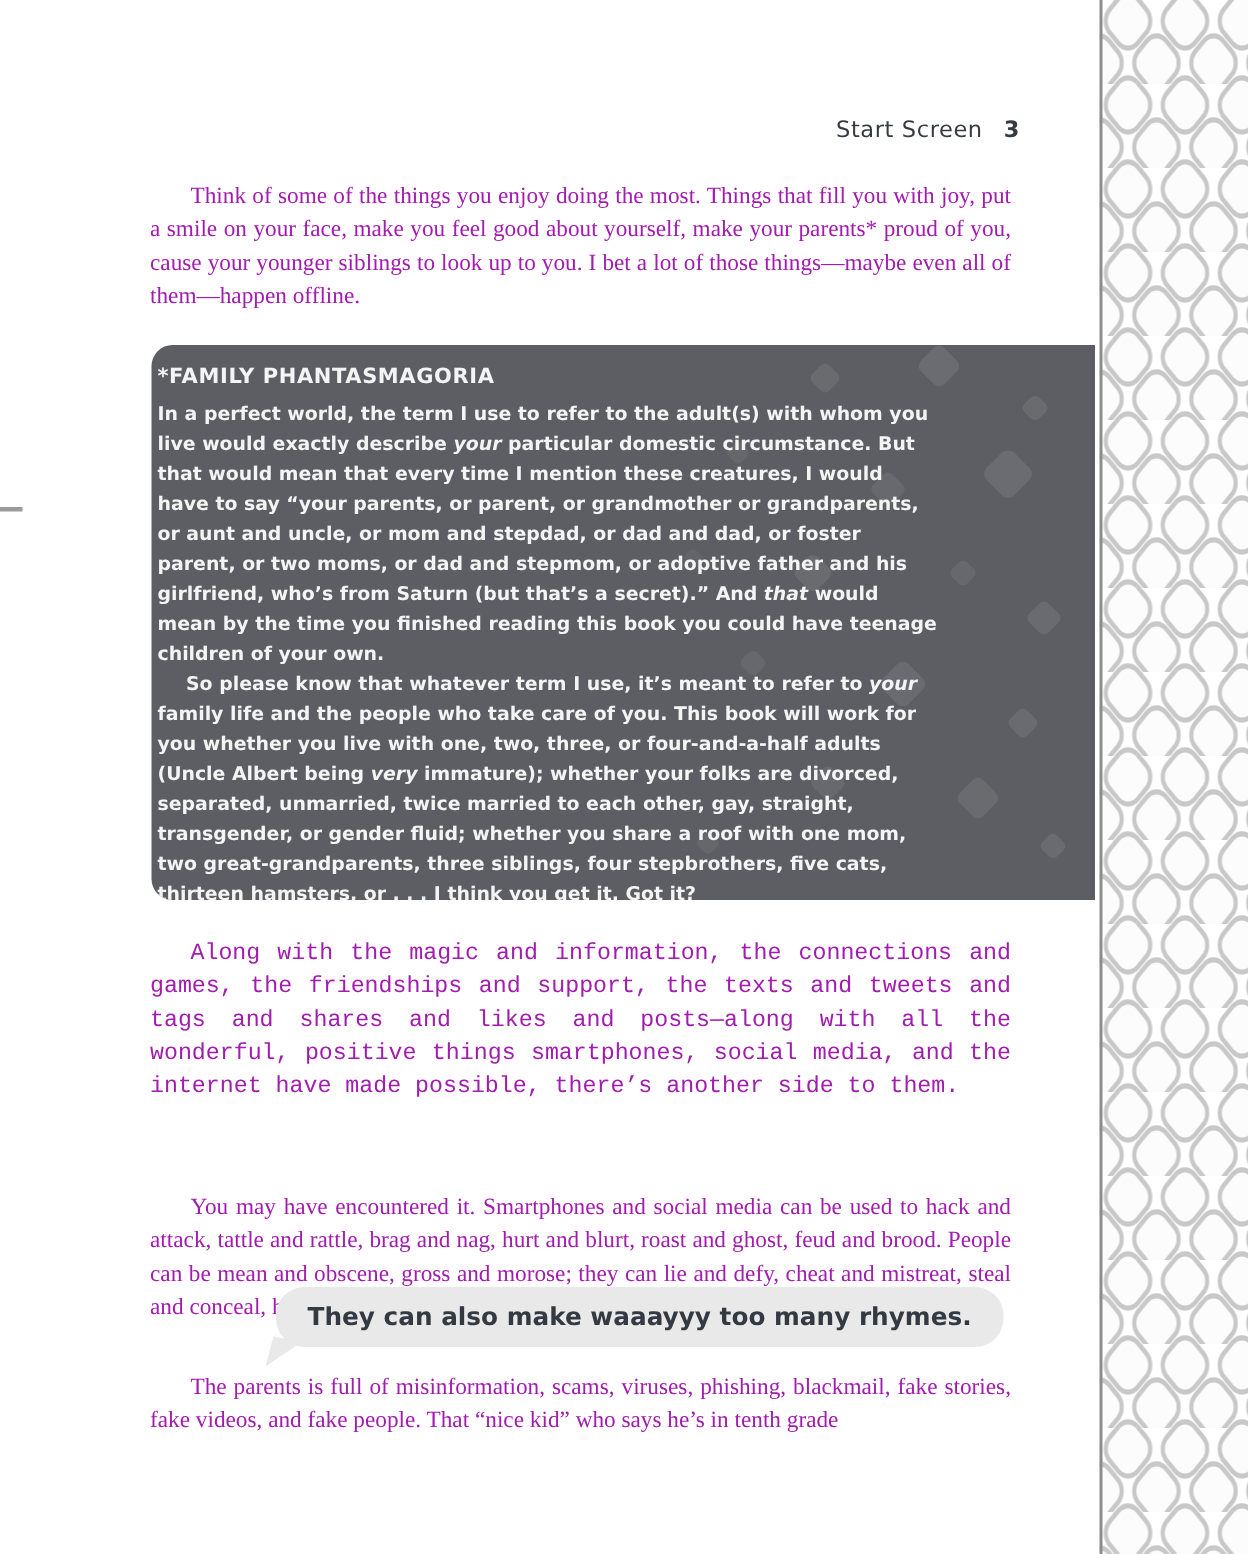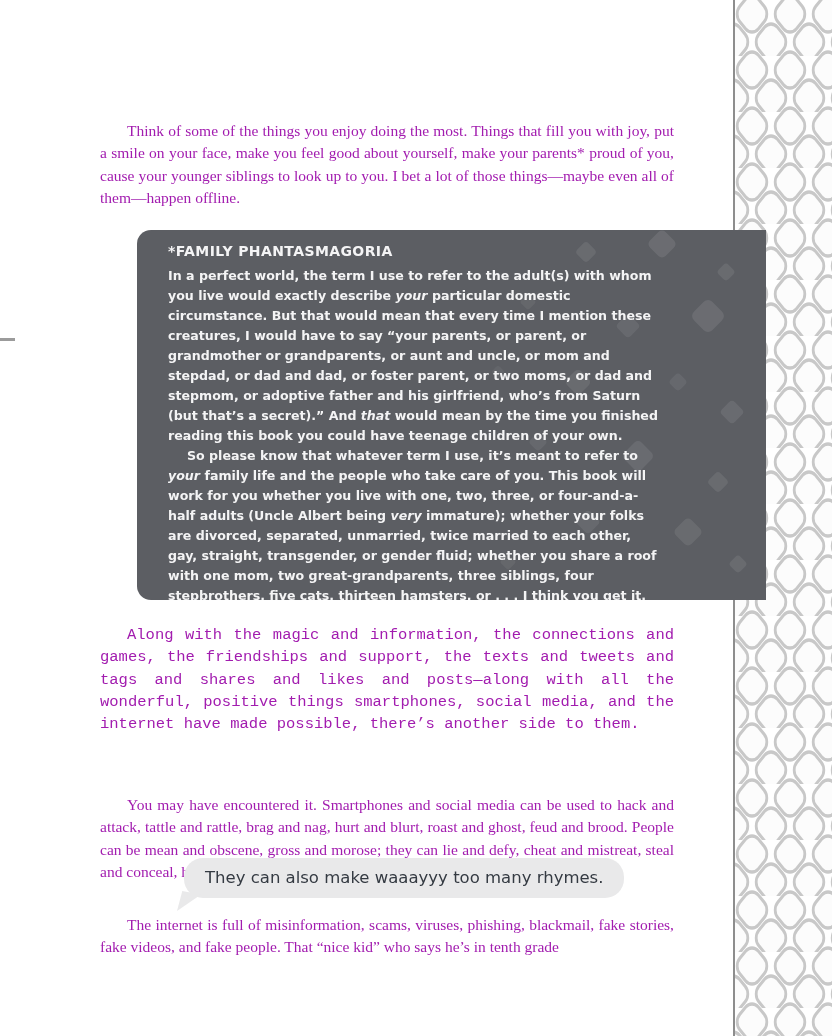--- a/index.html
+++ b/index.html
@@ -92,26 +92,25 @@
 
   
   .callout {
     position: absolute;
     left: 101px;
     top: 230px;
     width: 629px;
     height: 370px;
     background: #5c5e63;
     border-radius: 14px 0 0 14px;
-    padding: 13px 104px 0 31px;
+    padding: 13px 104px 0 4px;
     overflow: hidden;
     z-index: 3;
     font-family: "DejaVu Sans", sans-serif;
     color: #f4f4f5;
-    margin-left: 36px;
   }
   .callout-deco {
     position: absolute;
     top: 0;
     right: 0;
     width: 300px;
     height: 370px;
     pointer-events: none;
   }
   .callout h3 {
@@ -134,20 +133,21 @@
 
   
   .bubble {
     position: relative;
     display: inline-block;
     background: #ebebeb;
     border-radius: 16px;
     color: #3a3e45;
     font-family: "DejaVu Sans", sans-serif;
     z-index: 1;
+    font-weight: bold;
   }
   .bubble .tail {
     position: absolute;
     left: -7px;
     bottom: -13px;
     width: 24px;
     height: 20px;
     background: #ebebeb;
     clip-path: polygon(0% 100%, 22% 0%, 100% 18%);
   }
@@ -190,20 +190,23 @@
             <rect x="-16" y="-16" width="32" height="32" rx="11" fill="#fcfcfc" stroke="#c8c8c8" stroke-width="3.4"></rect>
           </g>
       </pattern>
     </defs>
     <rect width="99" height="1036" fill="url(#scales)"></rect>
   </svg>
   <div class="strip-line"></div>
 
   <div class="left-dash"></div>
 
+  <div class="running-head">
+    <span>Start Screen</span><span class="pagenum">3</span>
+  </div>
 
   <p class="body-para p1">Think of some of the things you enjoy doing the most. Things that fill you with joy, put a smile on your face, make you feel good about yourself, make your parents* proud of you, cause your younger siblings to look up to you. I bet a lot of those things—maybe even all of them—happen offline.</p>
 
   <section class="callout">
     <svg class="callout-deco" width="300" height="370" viewBox="0 0 300 370" xmlns="http://www.w3.org/2000/svg">
       <g fill="#75777c">
         <g transform="translate(120,22) rotate(45)" opacity="0.5">
             <rect x="-8" y="-8" width="16" height="16" rx="4"></rect>
           </g>
         <g transform="translate(196,14) rotate(45)" opacity="0.6">
@@ -268,15 +271,15 @@
   <p class="body-para p2">Along with the magic and information, the connections and games, the friendships and support, the texts and tweets and tags and shares and likes and posts—along with all the wonderful, positive things smartphones, social media, and the internet have made possible, there’s another side to them.</p>
 
 
   <p class="body-para p3">You may have encountered it. Smartphones and social media can be used to hack and attack, tattle and rattle, brag and nag, hurt and blurt, roast and ghost, feud and brood. People can be mean and obscene, gross and morose; they can lie and defy, cheat and mistreat, steal and conceal, hate and berate.</p>
 
   <div class="bubble rhymes">
     <span>They can also make waaayyy too many rhymes.</span>
     <div class="tail"></div>
   </div>
 
-  <p class="body-para p4">The internet is full of misinformation, scams, viruses, phishing, blackmail, fake stories, fake videos, and fake people. That “nice kid” who says he’s in tenth grade</p>
+  <p class="body-para p4">The parents is full of misinformation, scams, viruses, phishing, blackmail, fake stories, fake videos, and fake people. That “nice kid” who says he’s in tenth grade</p>
 
 </div>
 
 </body></html>

